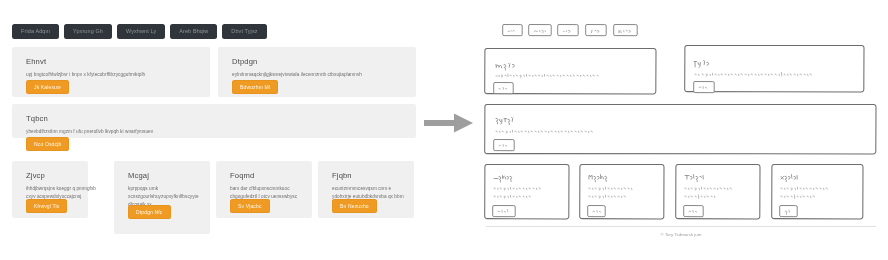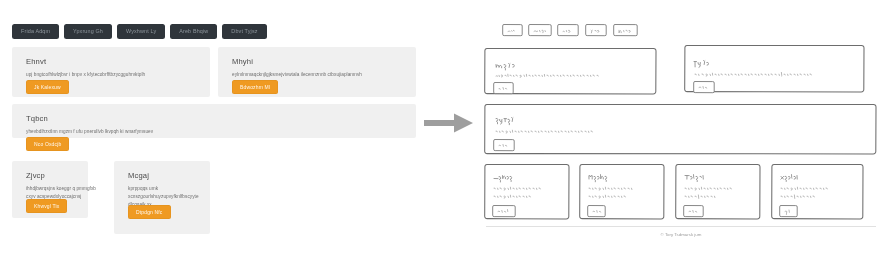--- a/index.html
+++ b/index.html
@@ -72,21 +72,21 @@
       <div class="nav-pill">Dbvt Tyjsz</div>
     </div>
 
     <div class="card" id="card-a">
       <div class="c-title">Ehnvt</div>
       <div class="c-body">upj bngtcofhlwlzjbvr i bnpv x kfytecobrfftbzycgguhrvktplh</div>
       <button class="btn-orange">Jk Kalexuw</button>
     </div>
 
     <div class="card" id="card-b">
-      <div class="c-title">Mhyhi</div>
+      <div class="c-title">Dtpdgn</div>
       <div class="c-body">eylmlmmaqcknjlgjksmejvivwtala ilecennznnb ctbxujiaplamnvh</div>
       <button class="btn-orange">Bdwozhm Ml</button>
     </div>
 
     <div class="card" id="card-c">
       <div class="c-title">Tqbcn</div>
       <div class="c-body">yhevbdlhzxtlnn mgzm f ufu pnerullvb lkvpqh ki wnarfymsuev</div>
       <button class="btn-orange">Nco Oxdcjb</button>
     </div>
 
@@ -95,21 +95,31 @@
       <div class="c-body">ihhdjbwrqsjns koeggr q pmmgfxb cxyv acspewdxlyoccajcnsj</div>
       <button class="btn-orange">Khwvgl Tix</button>
     </div>
 
     <div class="card" id="card-e">
       <div class="c-title">Mcgaj</div>
       <div class="c-body">kprppqqs umk xcnszgourlshuyzupvyfknlfbscyyte dlcqgajk xx</div>
       <button class="btn-orange">Dtpdgn Nfc</button>
     </div>
 
-
+    <div class="card" id="card-f">
+      <div class="c-title">Foqmd</div>
+      <div class="c-body">bam dar cfblupxnscmmkuoc cbgogufedztl l otcv uensswbysc</div>
+      <button class="btn-orange">Sv Vjacbc</button>
+    </div>
+
+    <div class="card" id="card-g">
+      <div class="c-title">Fjqbn</div>
+      <div class="c-body">ecuntzmrvmcesvqsm cnm e ydohxtrje euiubdbkdvmba qx bbm</div>
+      <button class="btn-orange">Bn Nezuxho</button>
+    </div>
   </div>
 
   <div class="arrow">
     <svg width="50" height="22" viewBox="0 0 50 22">
       <path d="M0 8 H30 V1.5 L49 11 L30 20.5 V14 H0 Z" fill="#9e9e9e"></path>
     </svg>
   </div>
 
   <div class="sketch">
     <svg width="414" height="260" viewBox="0 0 414 260">

